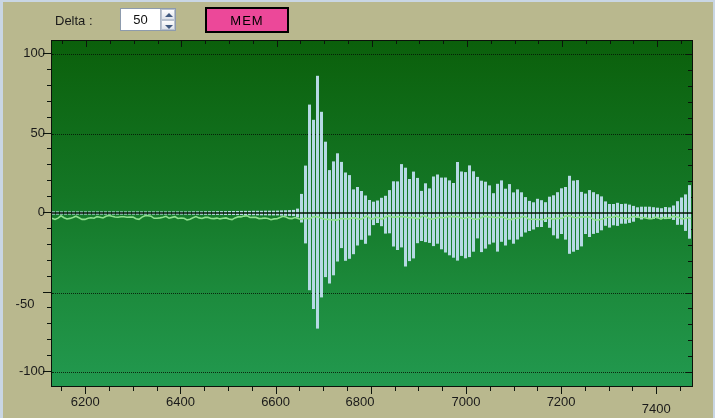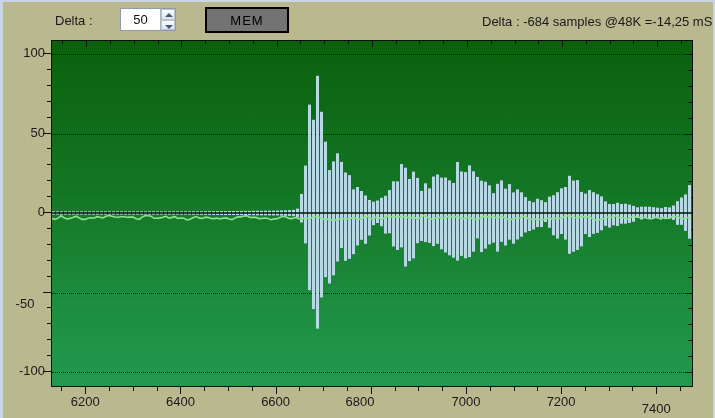--- a/index.html
+++ b/index.html
@@ -18,21 +18,21 @@
   .spin-value{flex:1;border:none;outline:none;background:#fff;font-size:13px;color:#111;
     text-align:center;width:38px;padding:0;}
   .spin-buttons{width:15px;display:flex;flex-direction:column;border-left:1px solid #aab4c2;}
   .spin-up,.spin-down{flex:1;background:linear-gradient(#fdfdfd,#dfe3ea);border:1px solid #b9c2cf;
     position:relative;cursor:default;}
   .spin-up span{position:absolute;left:3px;top:3px;width:0;height:0;
     border-left:4px solid transparent;border-right:4px solid transparent;border-bottom:4px solid #40597f;}
   .spin-down span{position:absolute;left:3px;top:4px;width:0;height:0;
     border-left:4px solid transparent;border-right:4px solid transparent;border-top:4px solid #40597f;}
   .mem-button{position:absolute;left:202px;top:5px;width:84px;height:26px;
-    background:#737373;border:2px solid #000;font-size:13px;color:#000;
+    background:#ec4899;border:2px solid #000;font-size:13px;color:#000;
     display:flex;align-items:center;justify-content:center;letter-spacing:1px;}
   .peak-text{position:absolute;left:308px;top:12px;font-size:13px;color:#1a1a1a;white-space:nowrap;}
   .delta-text{position:absolute;left:479px;top:12px;font-size:13px;color:#1a1a1a;white-space:nowrap;}
   
   .plot{position:absolute;left:48px;top:38px;width:642px;height:347px;
     background:linear-gradient(180deg,#0b600b 0%,#147726 45%,#1d8c3e 75%,#22994f 100%);
     border:1px solid #0a120a;}
   .gridline{position:absolute;left:0;width:100%;height:0;border-top:1px dotted rgba(5,20,5,0.85);}
   .tick{position:absolute;background:#0c140c;}
   .y-tick-label{position:absolute;font-size:13px;color:#1a1a1a;text-align:right;width:40px;}
@@ -51,21 +51,20 @@
       <div class="spin-buttons">
         <div class="spin-up">
             <span></span>
           </div>
         <div class="spin-down">
             <span></span>
           </div>
       </div>
     </div>
     <div class="mem-button">MEM</div>
-    <div class="delta-text">Delta : -684 samples @48K =-14,25 mS</div>
   </div>
 
   <div class="plot" id="plot">
       <div class="gridline" style="top: 13.0369px;"></div>
       <div class="gridline" style="top: 92.53px;"></div>
       <div class="gridline" style="top: 251.516px;"></div>
       <div class="gridline" style="top: 331.009px;"></div>
       <div class="tick" style="left: 634px; top: 331.009px; width: 6px; height: 1px;"></div>
       <div class="tick" style="left: 636px; top: 315.111px; width: 4px; height: 1px;"></div>
       <div class="tick" style="left: 636px; top: 299.212px; width: 4px; height: 1px;"></div>

